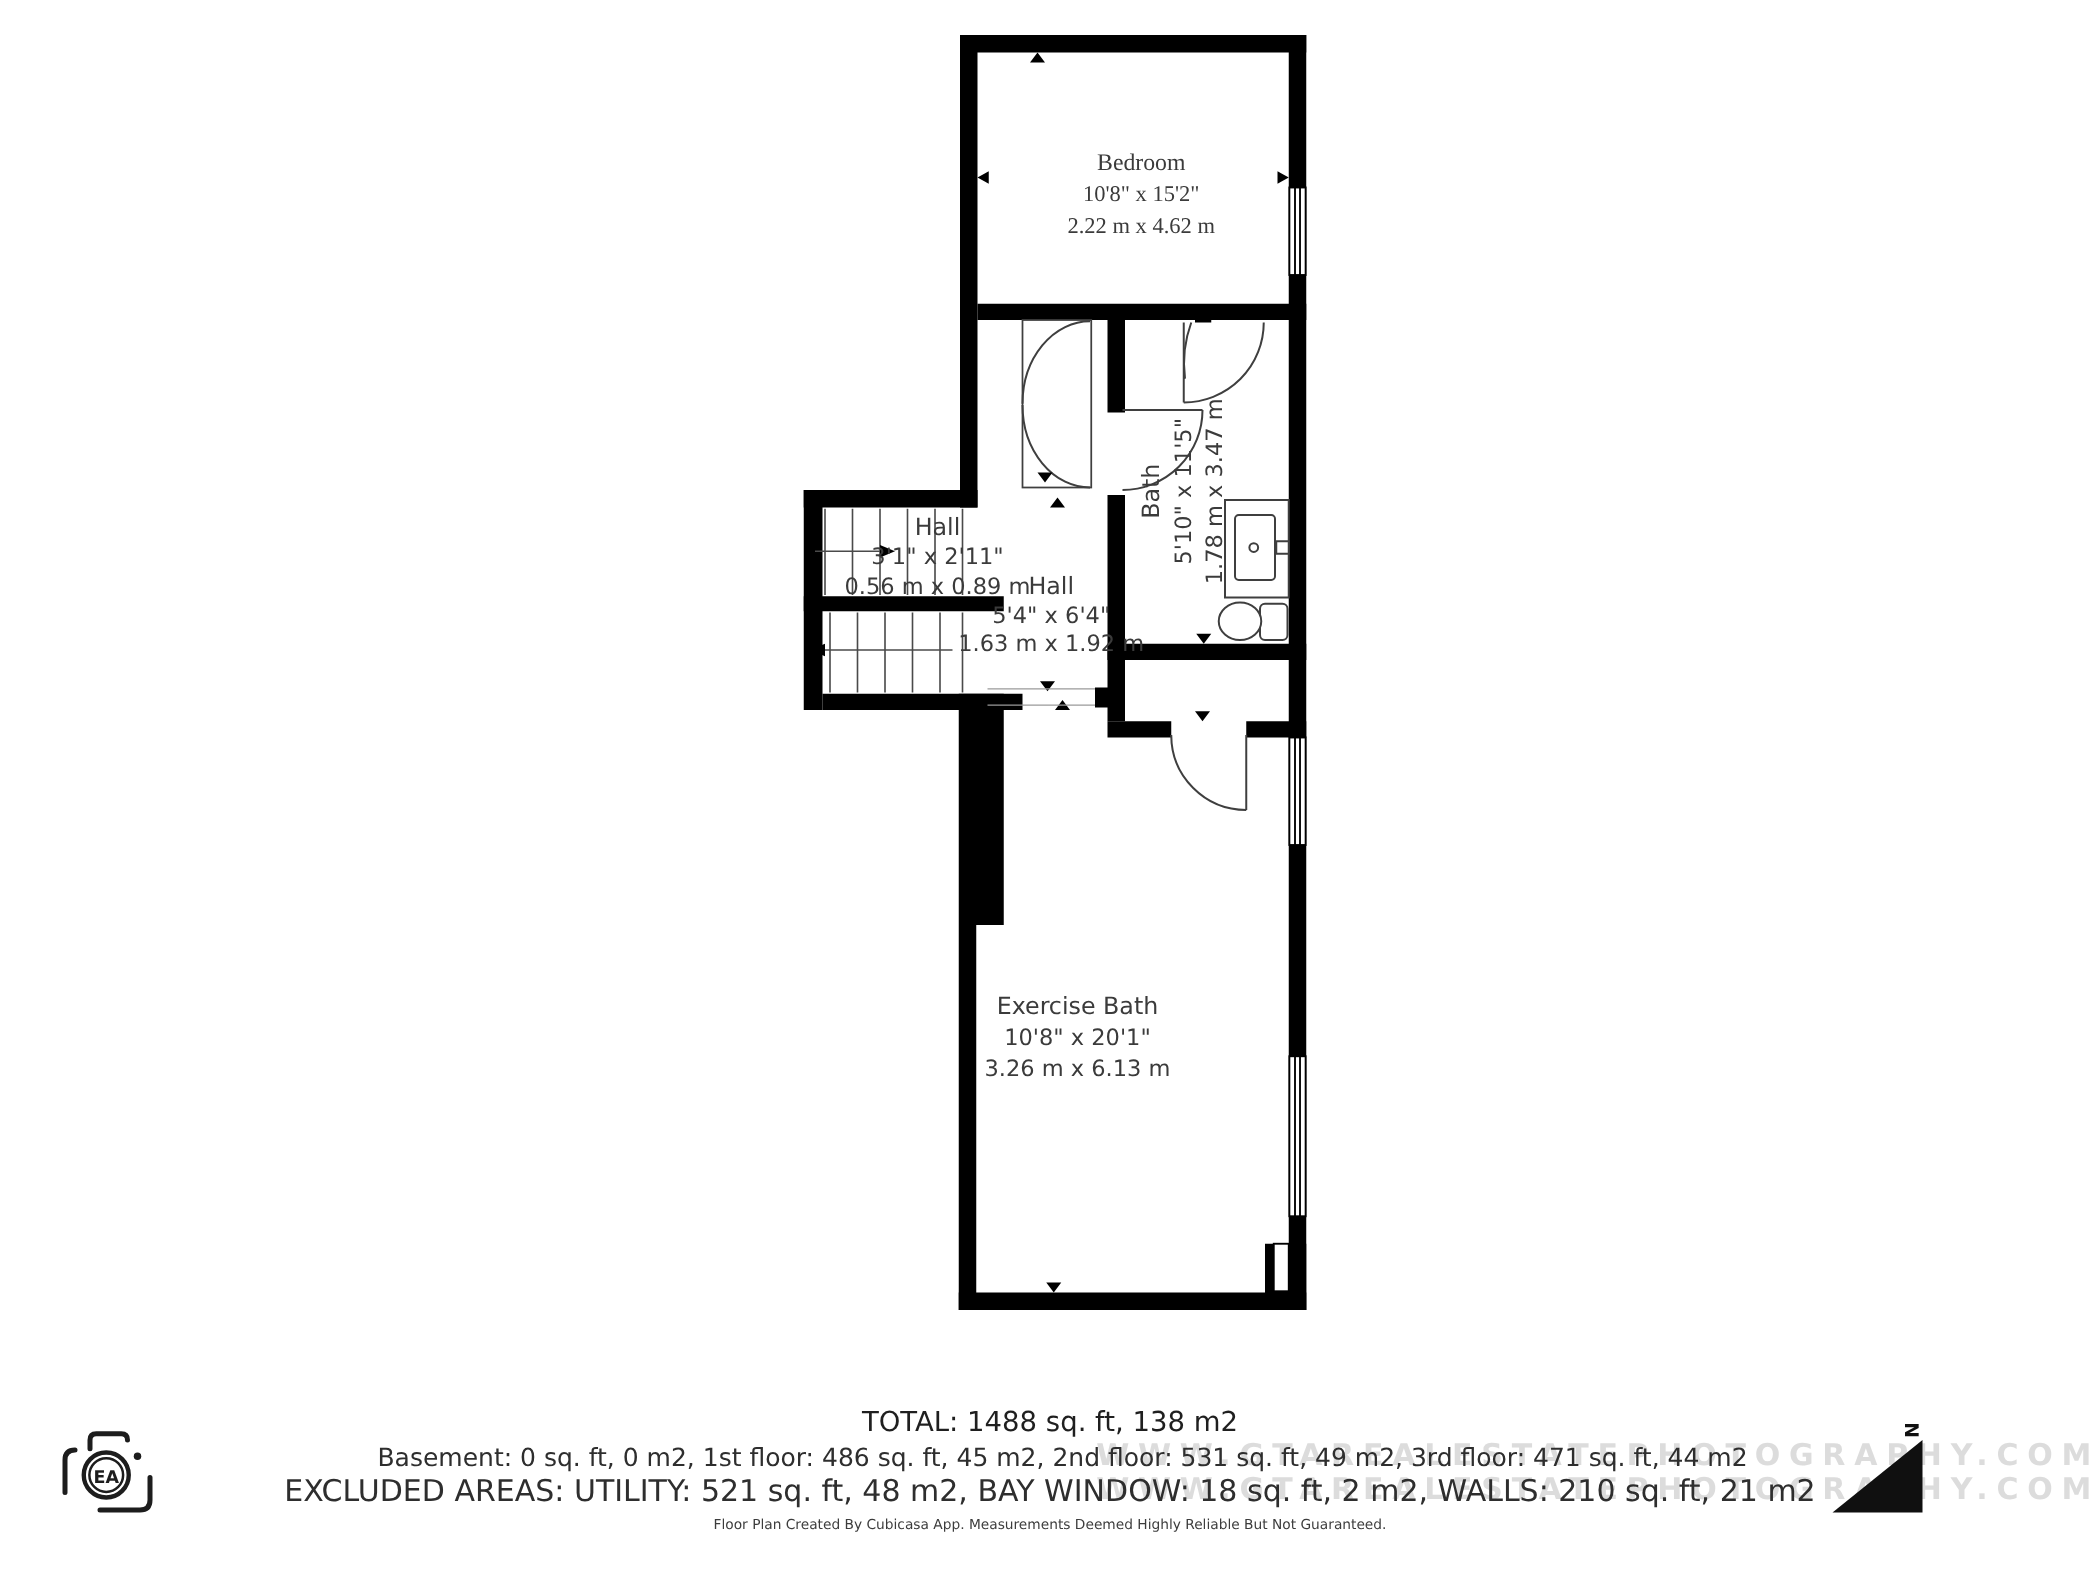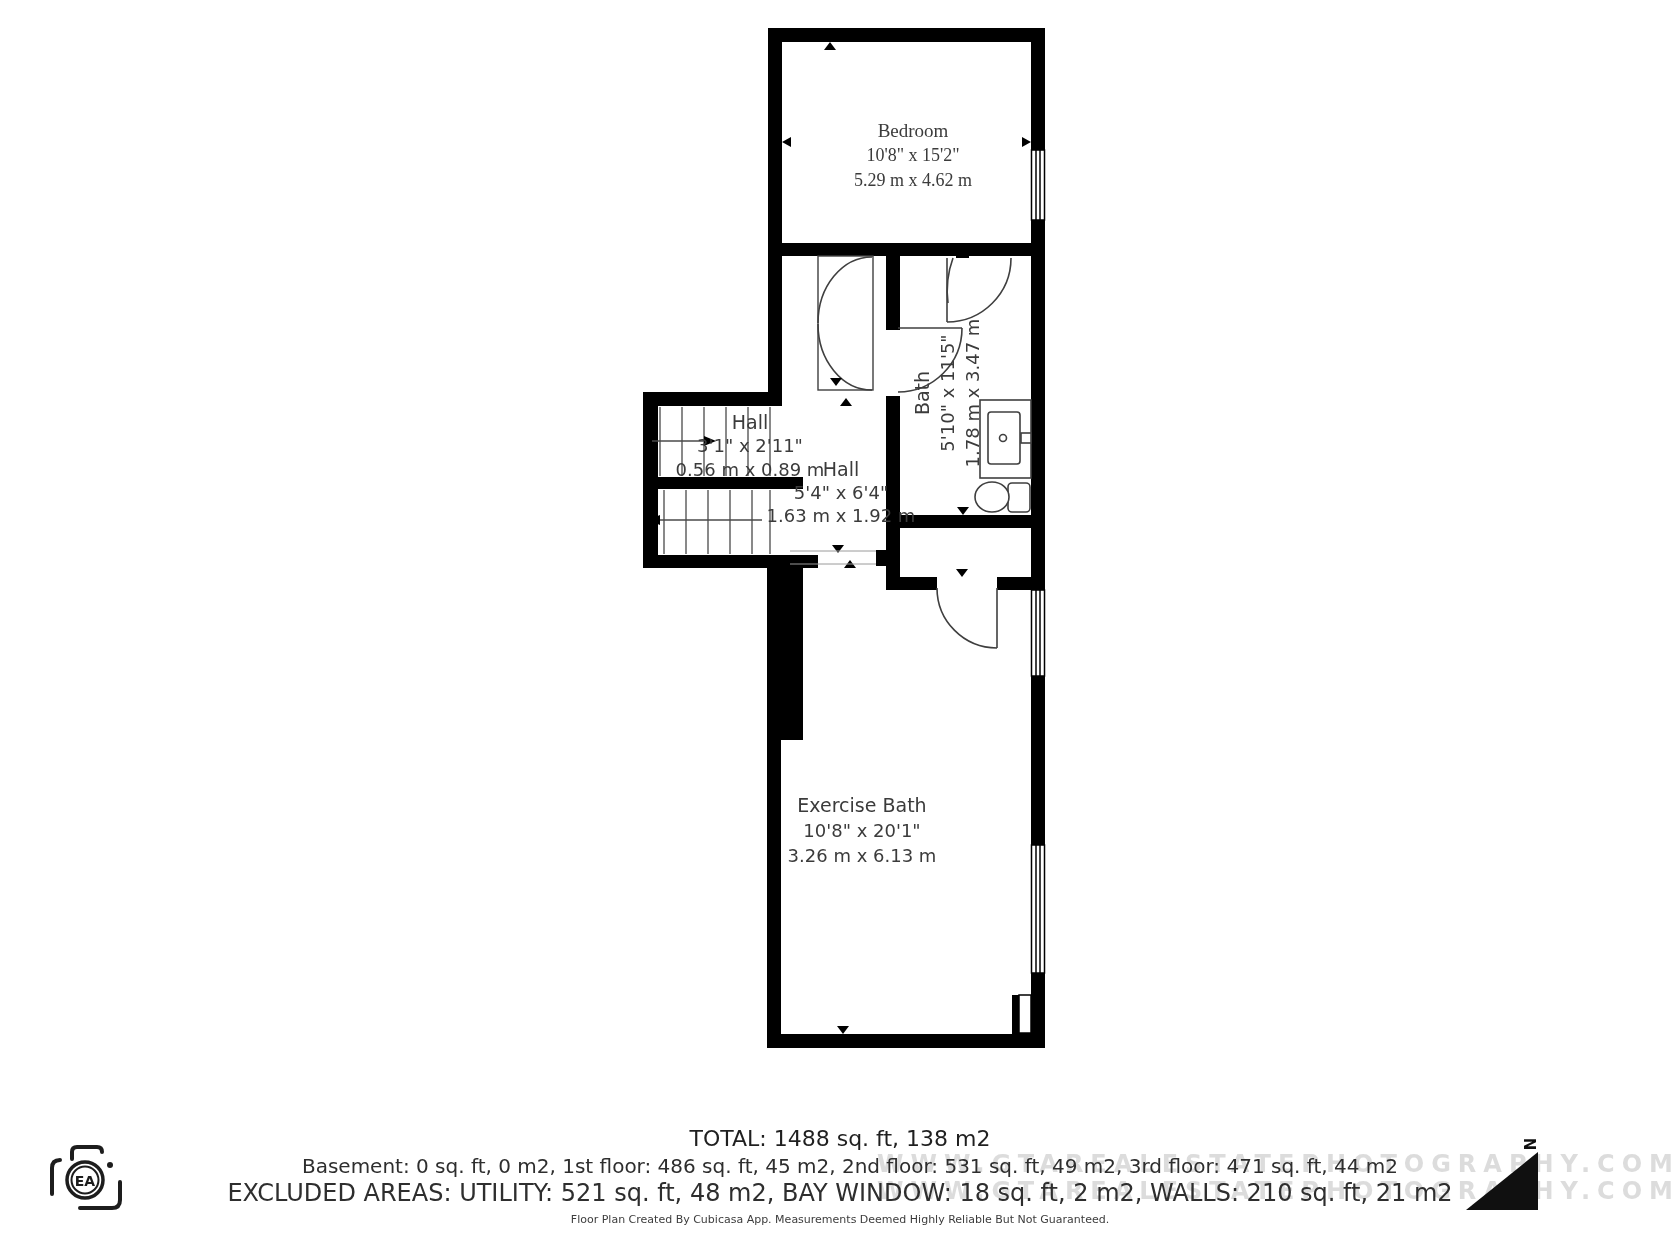--- a/index.html
+++ b/index.html
@@ -128,21 +128,21 @@
     <polygon points="830,378 842,378 836,386"></polygon>
     <polygon points="840,406 852,406 846,398"></polygon>
     <line x1="790" y1="551" x2="876" y2="551" stroke="#9a9a9a" stroke-width="1"></line>
     <line x1="790" y1="564" x2="876" y2="564" stroke="#9a9a9a" stroke-width="1"></line>
   </g>
 </svg>
 
 <div class="plan-label" style="left:913px;top:118px;font-family:Liberation Serif, serif;">
   <div>Bedroom</div>
   <div class="dim">10'8" x 15'2"</div>
-  <div class="dim">5.29 m x 4.62 m</div>
+  <div class="dim">2.22 m x 4.62 m</div>
 </div>
 
 <div class="plan-label rotated" style="left:947px;top:393px;">
   <div>Bath</div>
   <div class="dim">5'10" x 11'5"</div>
   <div class="dim">1.78 m x 3.47 m</div>
 </div>
 
 <div class="plan-label" style="left:750px;top:410px;line-height:24px;">
   <div>Hall</div>

